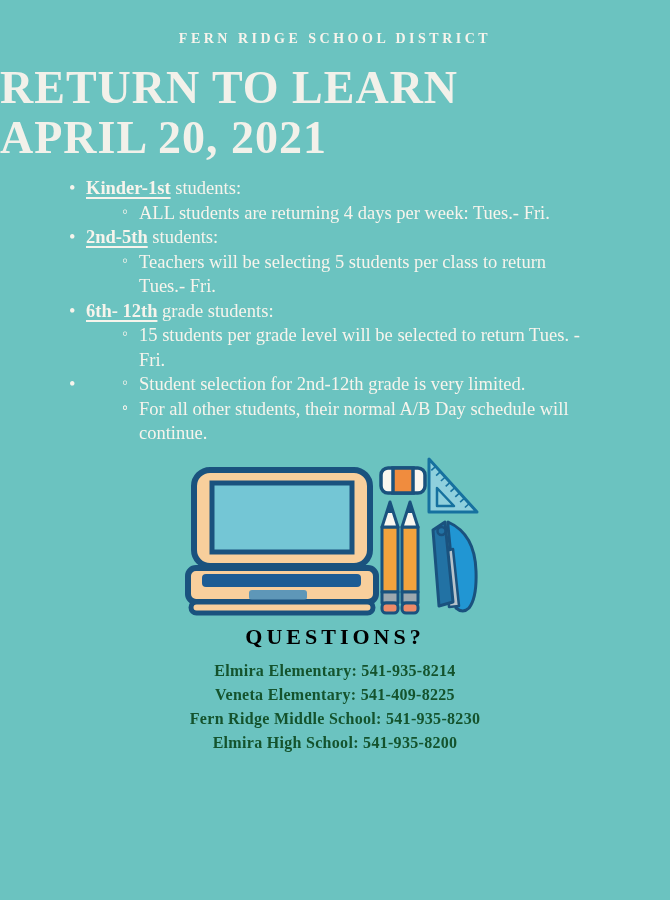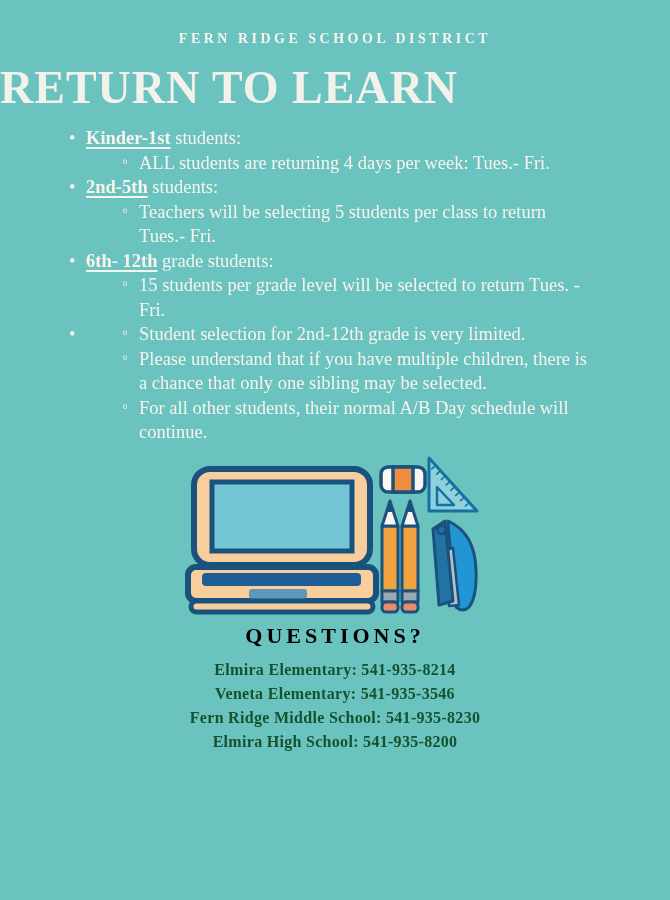--- a/index.html
+++ b/index.html
@@ -70,20 +70,21 @@
 </style>
 </head>
 <body>
 
 <div class="poster">
 
   <div class="district">FERN RIDGE SCHOOL DISTRICT</div>
 
   <h1 class="title">
     <div>RETURN TO LEARN</div>
+    <div>APRIL 20, 2021</div>
   </h1>
 
   <ul class="bullets">
 
     <li class="b1">
       <span class="mk">•</span><span class="head">Kinder-1st</span><span> students:</span>
       <ul class="subs">
         <li class="b2">
           <span class="mk">◦</span><span>ALL students are returning 4 days per week: Tues.- Fri.</span>
         </li>
@@ -108,21 +109,21 @@
       </ul>
     </li>
 
     <li class="b1">
       <span class="mk">•</span><span></span>
       <ul class="subs">
         <li class="b2">
           <span class="mk">◦</span><span>Student selection for 2nd-12th grade is very limited.</span>
         </li>
         <li class="b2">
-          <span class="mk">◦</span><span>Please understand that if you have multiple children, there is a chance that only one sibling may be selected.</span>
+          <span class="mk">◦</span>
         </li>
         <li class="b2">
           <span class="mk">◦</span><span>For all other students, their normal A/B Day schedule will continue.</span>
         </li>
       </ul>
     </li>
 
   </ul>
 
   <div class="illustration">
@@ -179,18 +180,18 @@
         <path d="M248,74 L260,66 L268,146 L254,150 Z" fill="#2272a4" stroke="#1a527e" stroke-width="3"></path>
         <circle cx="256.5" cy="75" r="4" fill="#2272a4" stroke="#1a527e" stroke-width="2.5"></circle>
       </g>
     </svg>
   </div>
 
   <div class="questions">QUESTIONS?</div>
 
   <div class="contacts">
     <div>Elmira Elementary: 541-935-8214</div>
-    <div>Veneta Elementary: 541-935-3546</div>
+    <div>Veneta Elementary: 541-409-8225</div>
     <div>Fern Ridge Middle School: 541-935-8230</div>
     <div>Elmira High School: 541-935-8200</div>
   </div>
 
 </div>
 
 </body></html>

